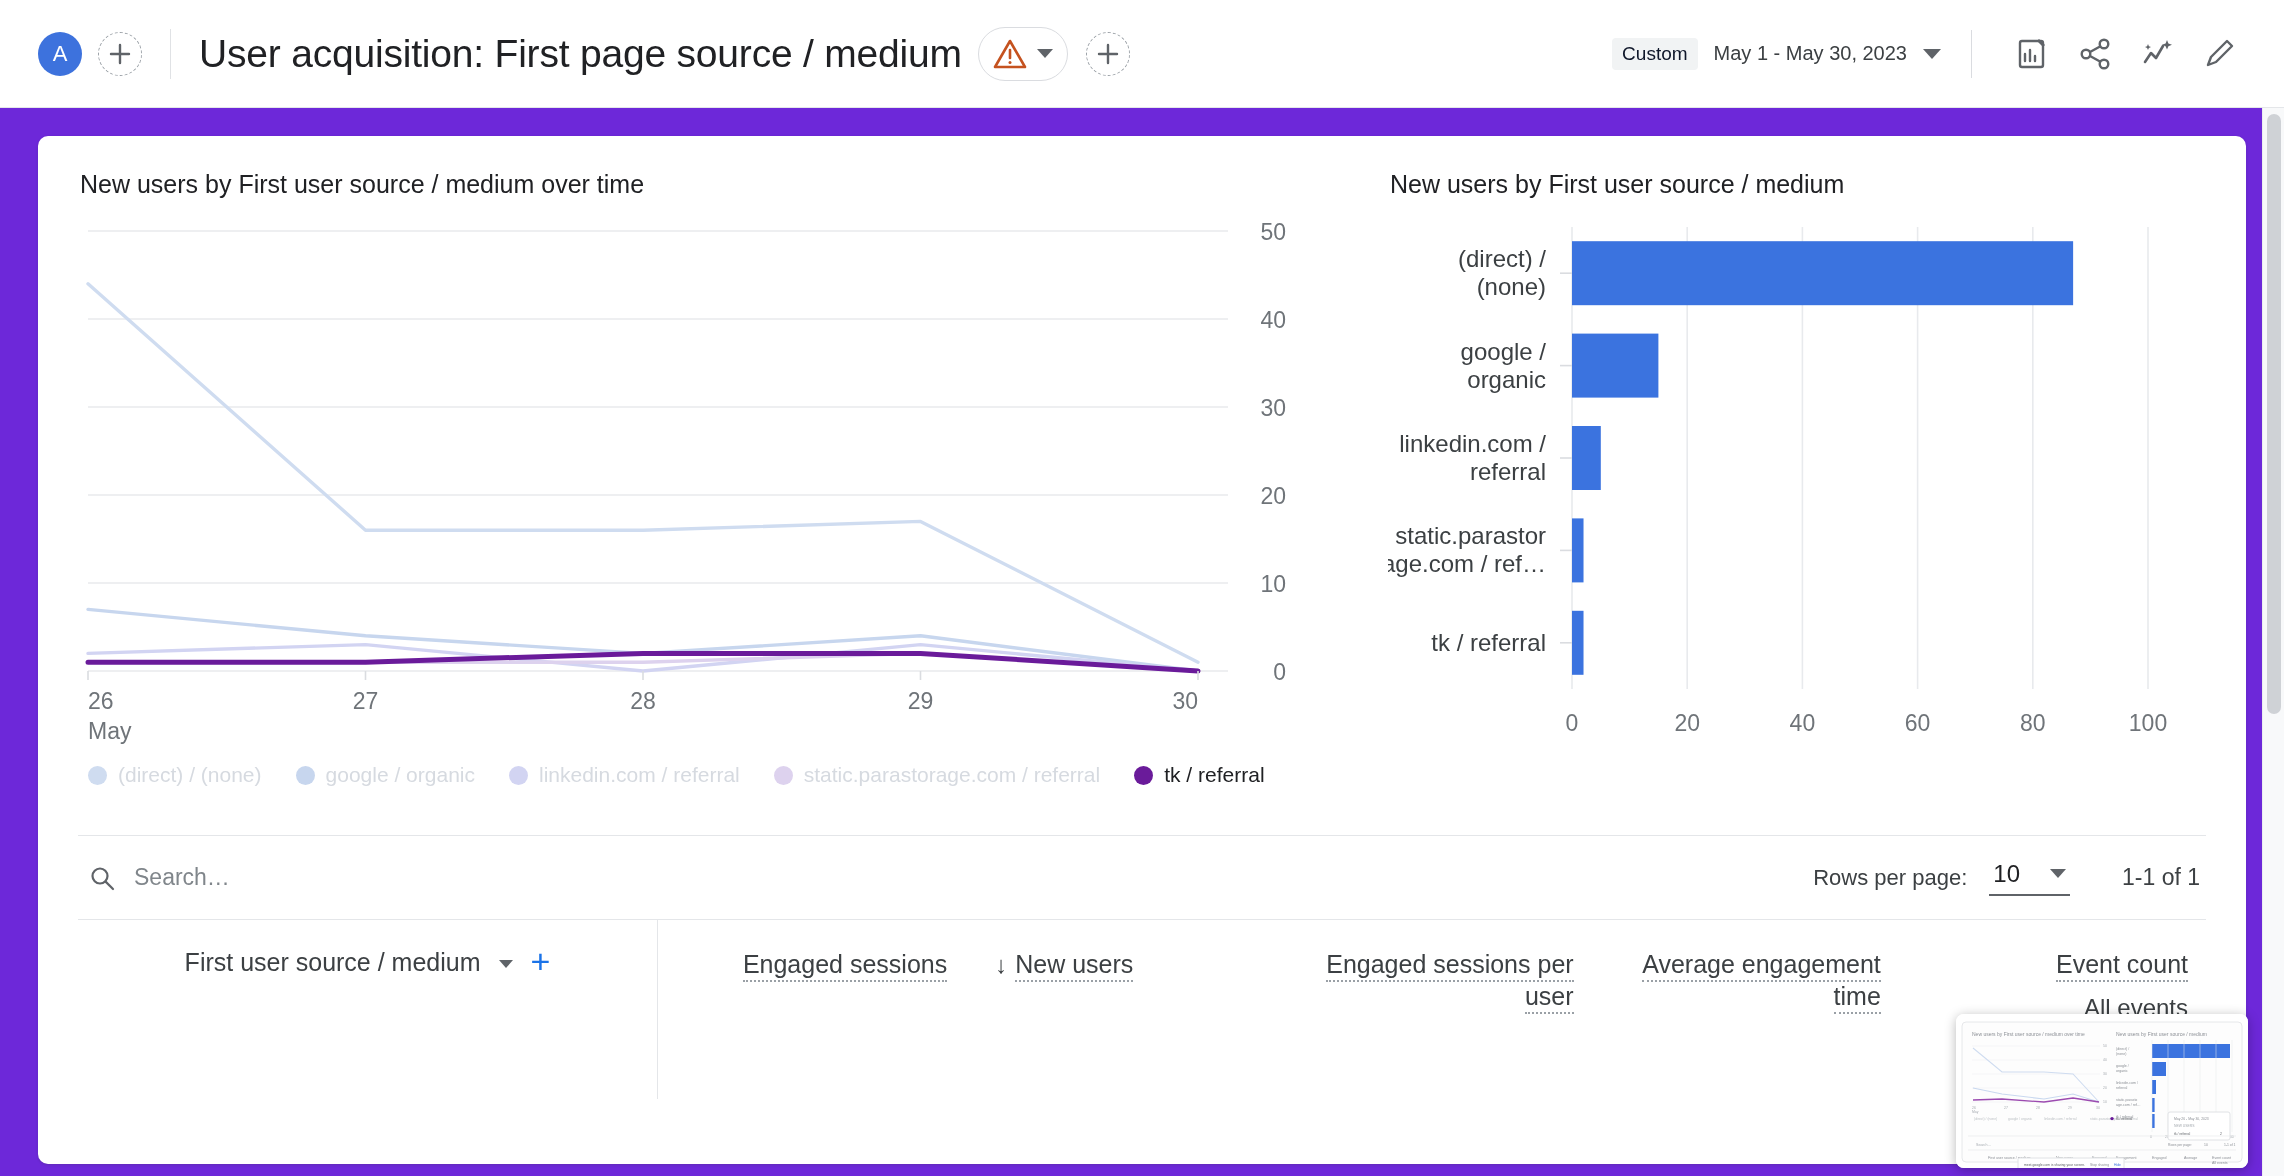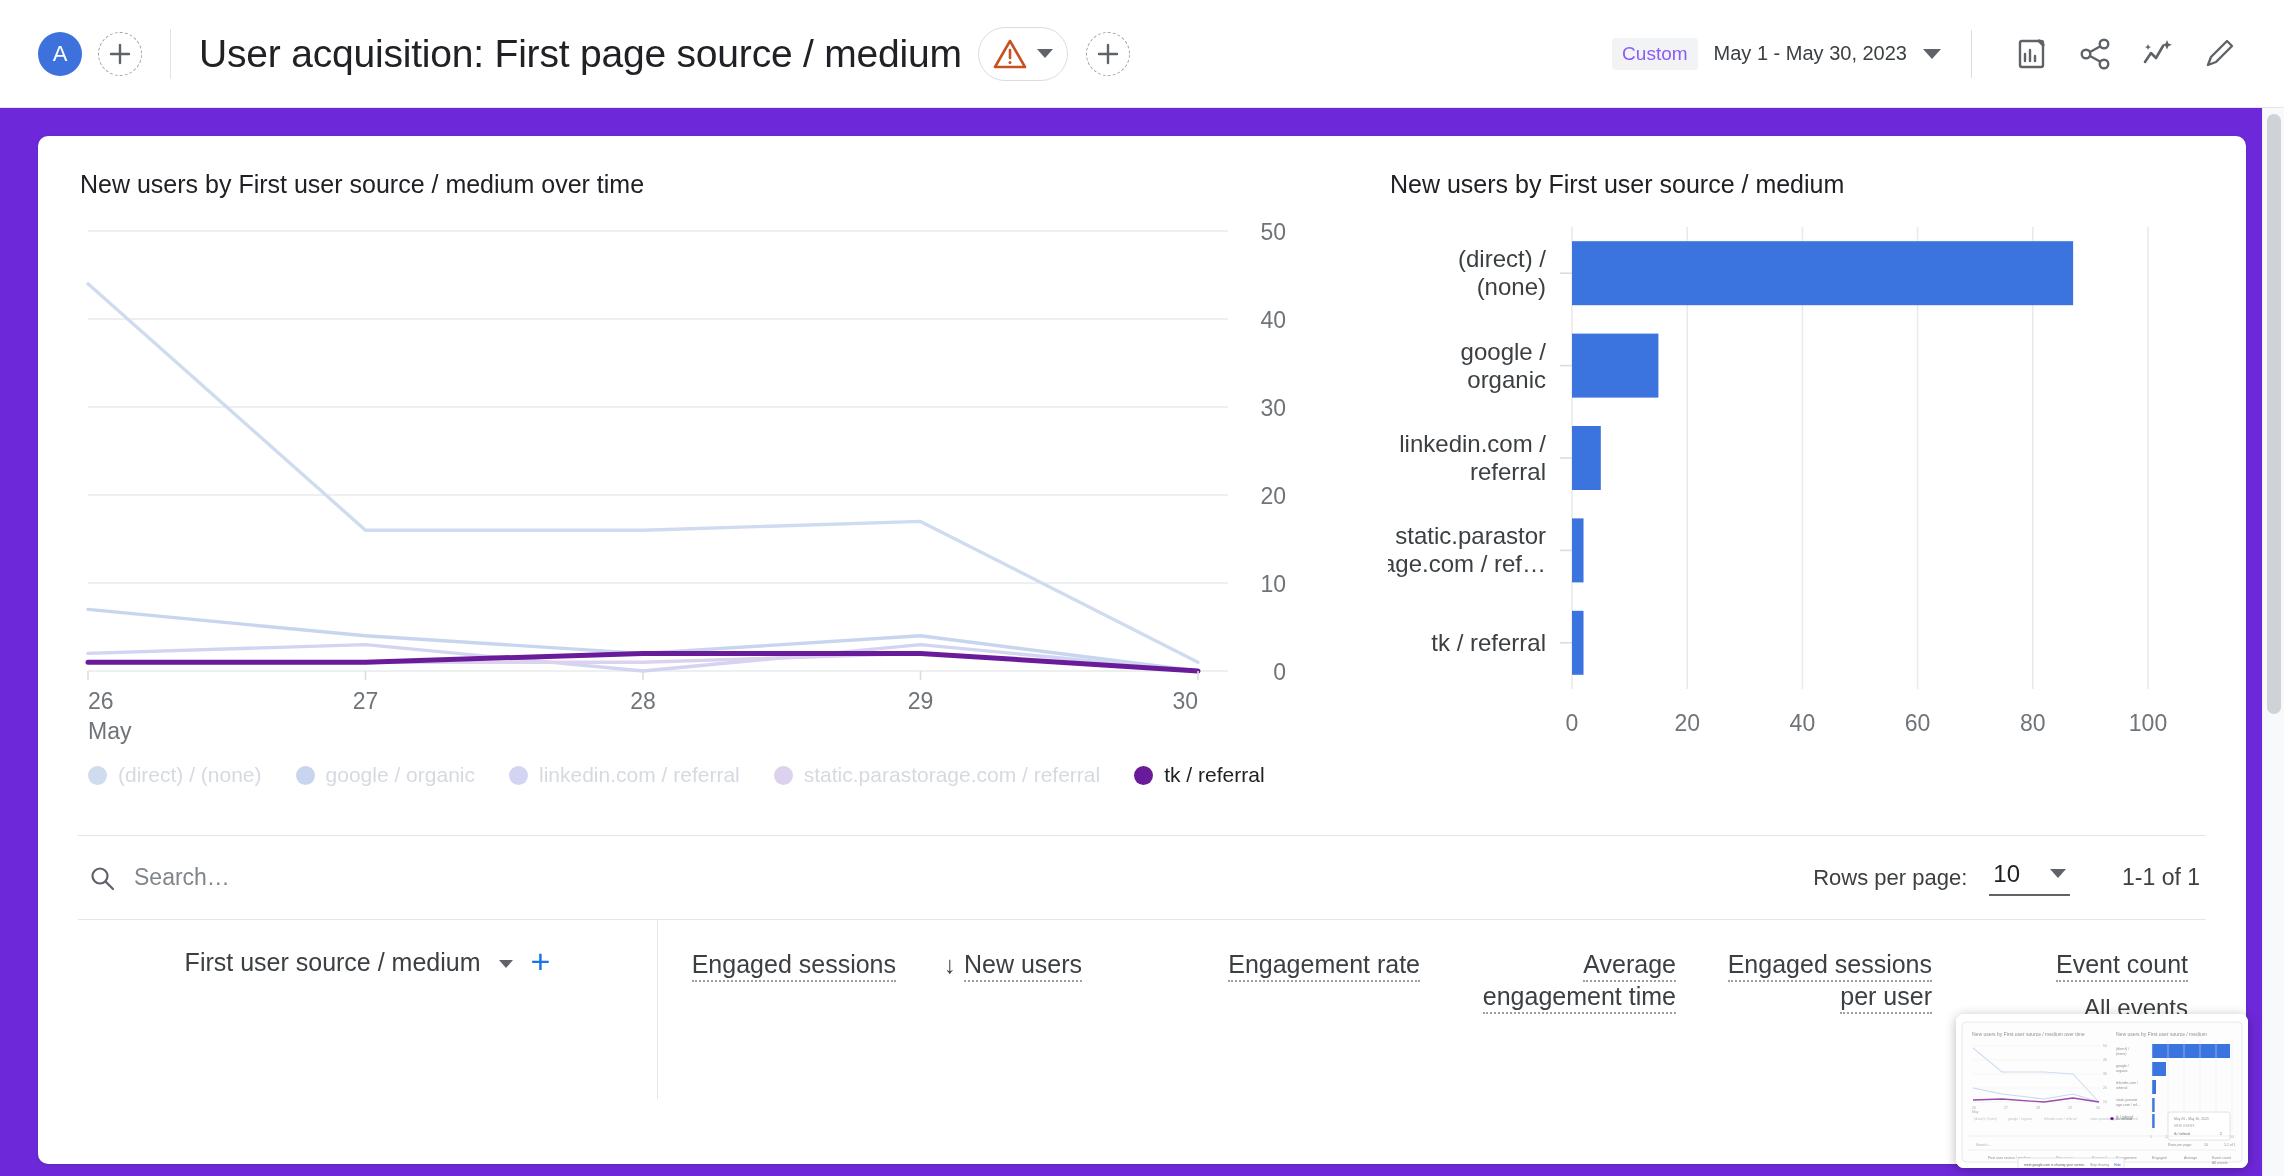--- a/index.html
+++ b/index.html
@@ -55,21 +55,21 @@
     width: 0; height: 0;
     border-left: 8px solid transparent;
     border-right: 8px solid transparent;
     border-top: 9px solid #5f6368;
   }
   .title-add { margin-left: 18px; }
   .hdr-right {
     margin-left: auto; display: flex; align-items: center; gap: 0;
   }
   .custom-chip {
-    background: #f1f3f4; color: #8b5cf6;
+    background: #f1f3f4; color: #0f172a;
     font-size: 19px; padding: 5px 10px; border-radius: 4px;
     margin-right: 16px; white-space: nowrap;
   }
   .date-range {
     font-size: 20px; color: #3c4043; white-space: nowrap;
   }
   .date-chev {
     width: 0; height: 0; margin-left: 16px;
     border-left: 9px solid transparent;
     border-right: 9px solid transparent;
@@ -417,27 +417,24 @@
         <span class="plus-blue">+</span>
       </div>
       <div class="metric-cols" id="metric-cols">
           <div class="metric-col">
             <div><span class="metric-label">Engaged sessions</span></div>
           </div>
           <div class="metric-col first">
             <div><span class="sort-arrow">↓</span><span class="metric-label">New users</span></div>
           </div>
           <div class="metric-col">
-            <div><span class="metric-label">Engagement rate</span></div>
+            <div><span class="metric-label">Engaged sessions per user</span></div>
           </div>
           <div class="metric-col">
             <div><span class="metric-label">Average engagement time</span></div>
-          </div>
-          <div class="metric-col">
-            <div><span class="metric-label">Engaged sessions per user</span></div>
           </div>
           <div class="metric-col">
             <div><span class="metric-label">Event count</span></div>
             <div class="metric-sub">All events</div>
           </div>
         </div>
     </div>
 
   </div>
 

